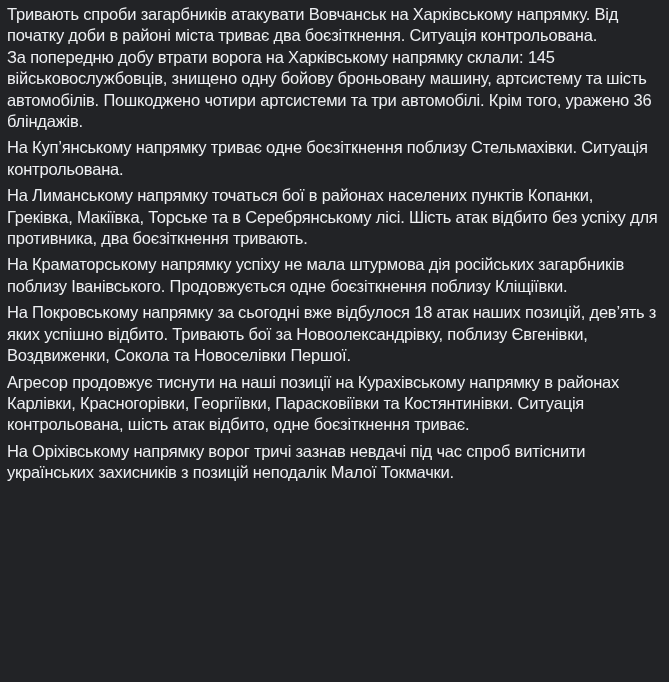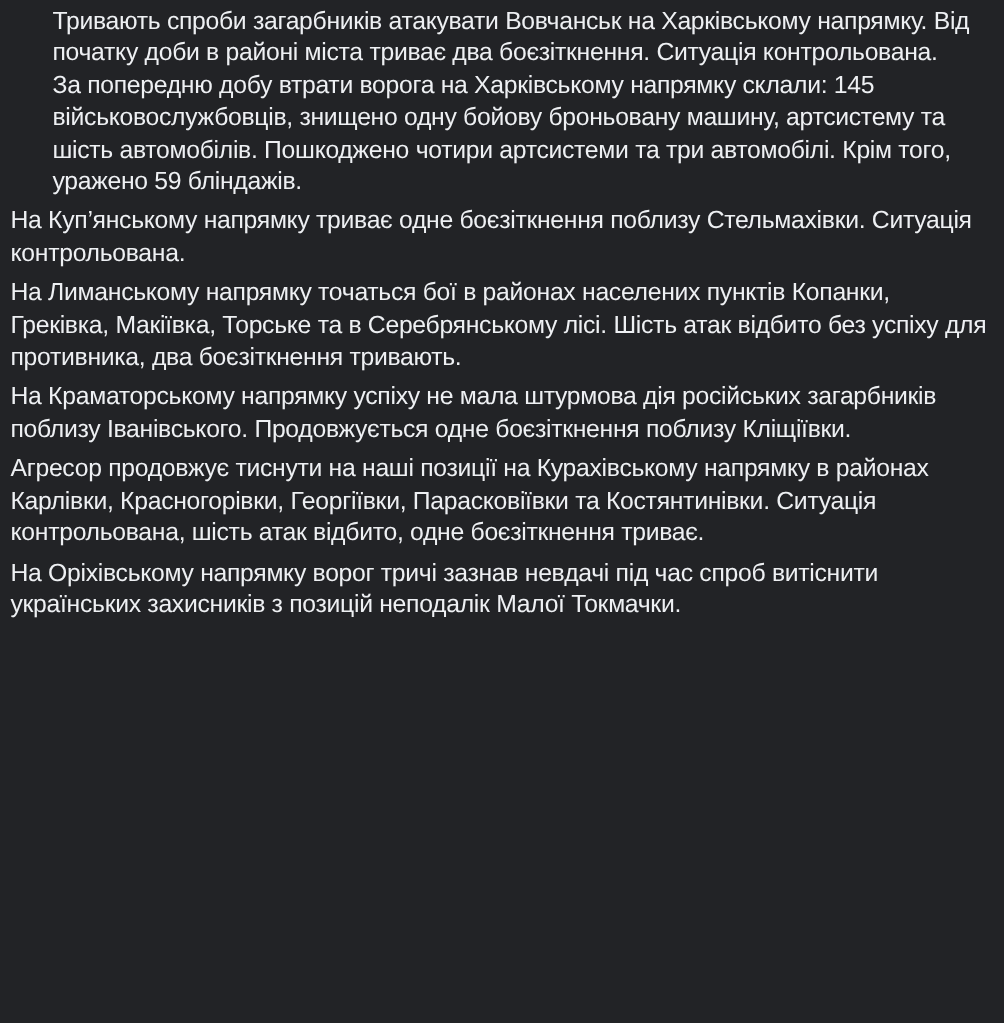--- a/index.html
+++ b/index.html
@@ -26,28 +26,28 @@
     font-weight: 400;
     -webkit-font-smoothing: antialiased;
   }
   .report p {
     margin: 5px 0 0 0;
     padding: 0;
   }
   .report p:first-child,
   .report p.tight {
     margin-top: 0;
-    margin-left: 28px;
   }
 </style>
 </head>
 <body style="background: rgb(34, 35, 38);">
 
 <main class="report" style="color: rgb(238, 240, 243);">
   <p>Тривають спроби загарбників атакувати Вовчанськ на Харківському напрямку. Від початку доби в районі міста триває два боєзіткнення. Ситуація контрольована.</p>
-  <p class="tight">За попередню добу втрати ворога на Харківському напрямку склали: 145 військовослужбовців, знищено одну бойову броньовану машину, артсистему та шість автомобілів. Пошкоджено чотири артсистеми та три автомобілі. Крім того, уражено 59 бліндажів.</p>
+  <p class="tight">За попередню добу втрати ворога на Харківському напрямку склали: 145 військовослужбовців, знищено одну бойову броньовану машину, артсистему та шість автомобілів. Пошкоджено чотири артсистеми та три автомобілі. Крім того, уражено 36 бліндажів.</p>
   <p>На Куп’янському напрямку триває одне боєзіткнення поблизу Стельмахівки. Ситуація контрольована.</p>
   <p>На Лиманському напрямку точаться бої в районах населених пунктів Копанки, Греківка, Макіївка, Торське та в Серебрянському лісі. Шість атак відбито без успіху для противника, два боєзіткнення тривають.</p>
   <p>На Краматорському напрямку успіху не мала штурмова дія російських загарбників поблизу Іванівського. Продовжується одне боєзіткнення поблизу Кліщіївки.</p>
+  <p>На Покровському напрямку за сьогодні вже відбулося 18 атак наших позицій, дев’ять з яких успішно відбито. Тривають бої за Новоолександрівку, поблизу Євгенівки, Воздвиженки, Сокола та Новоселівки Першої.</p>
   <p>Агресор продовжує тиснути на наші позиції на Курахівському напрямку в районах Карлівки, Красногорівки, Георгіївки, Парасковіївки та Костянтинівки. Ситуація контрольована, шість атак відбито, одне боєзіткнення триває.</p>
   <p>На Оріхівському напрямку ворог тричі зазнав невдачі під час спроб витіснити українських захисників з позицій неподалік Малої Токмачки.</p>
 
 </main>
 
 </body></html>

